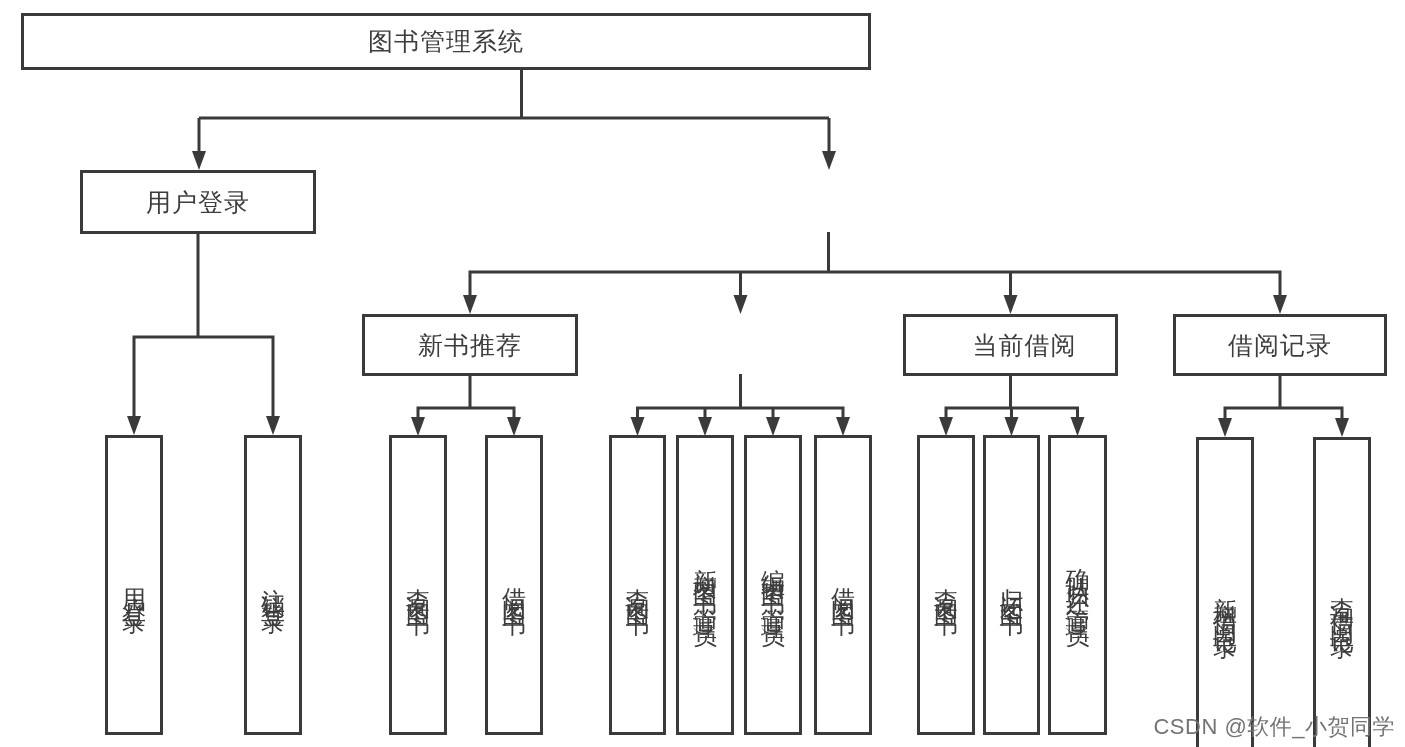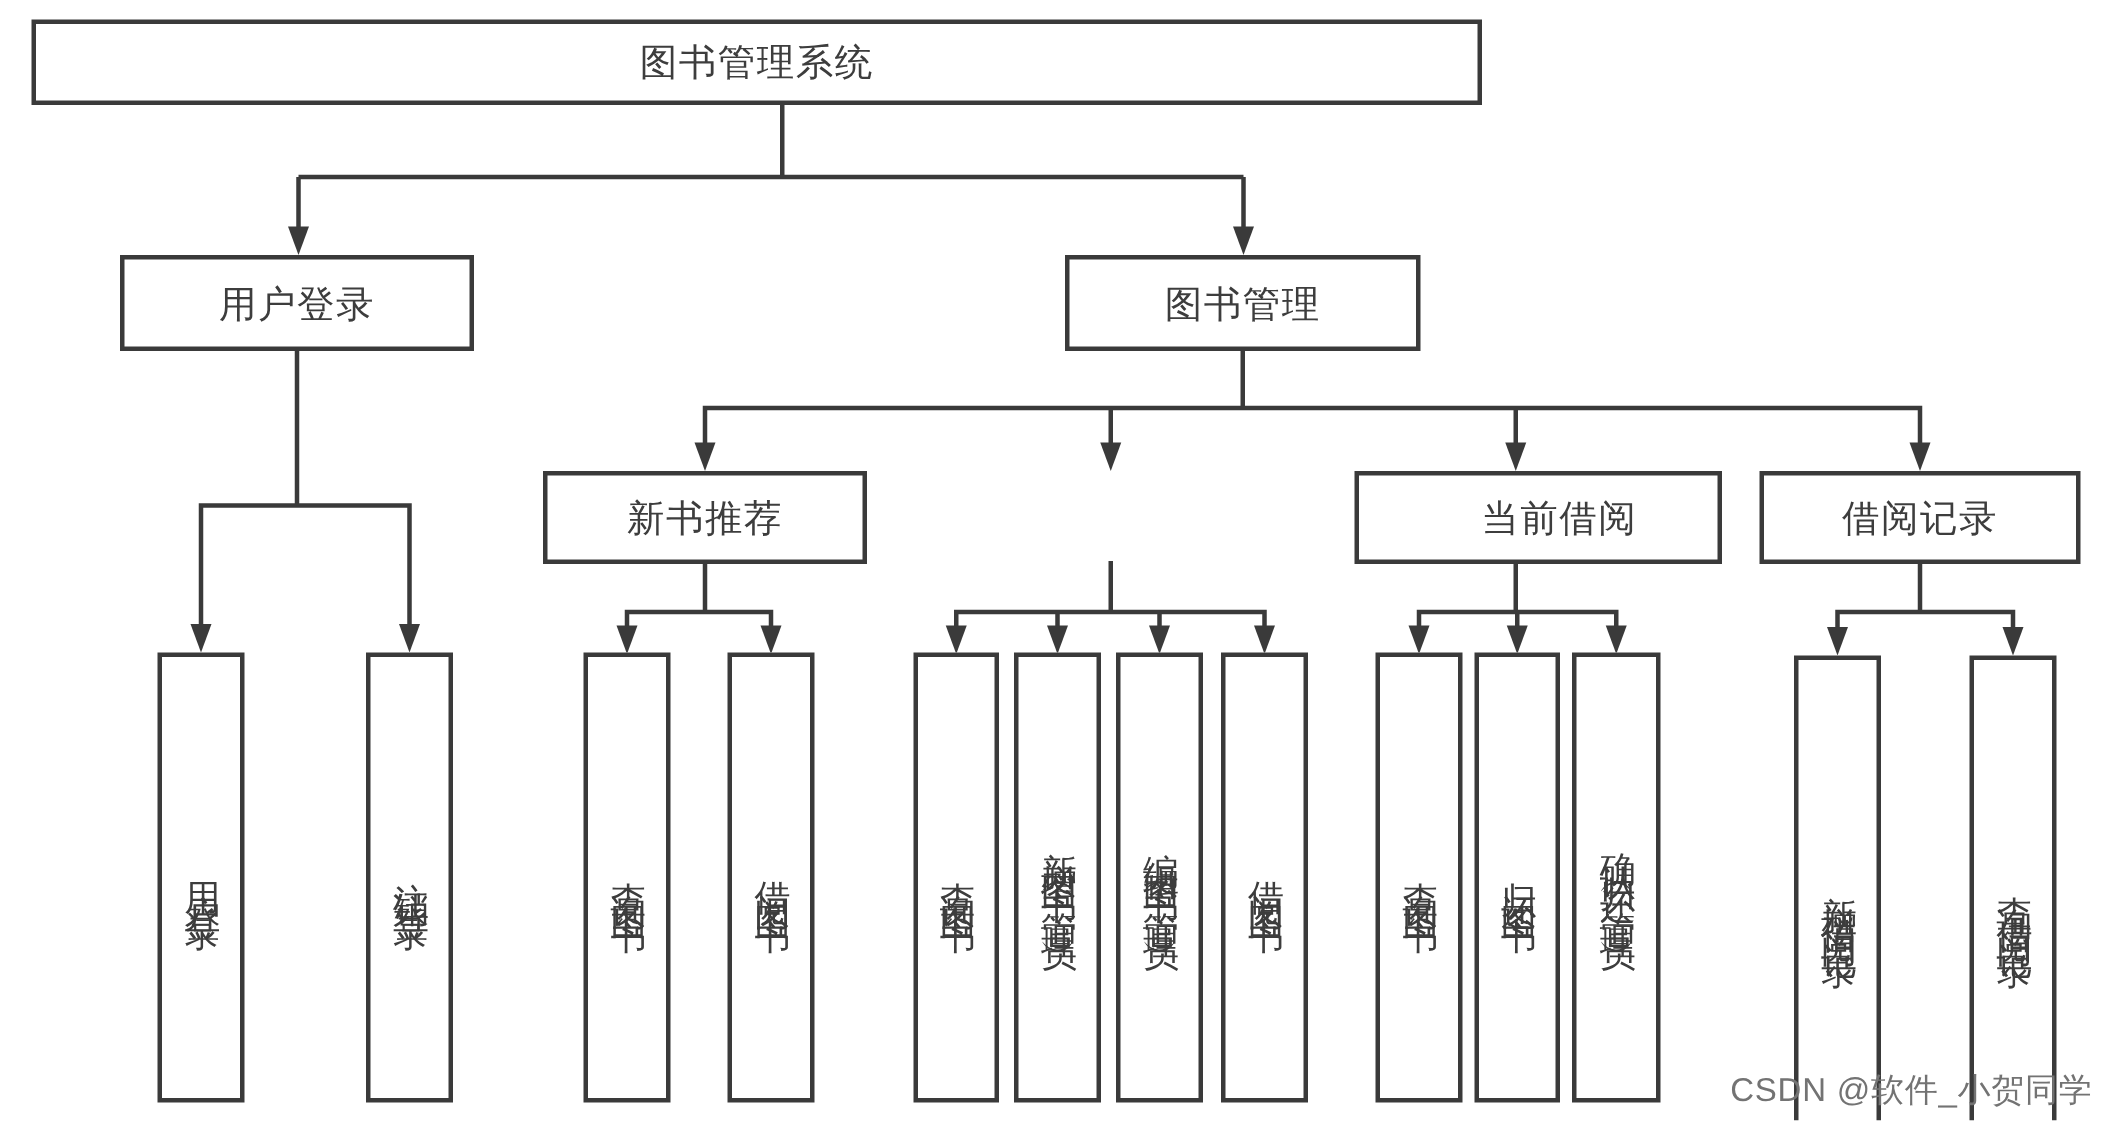--- a/index.html
+++ b/index.html
@@ -9,26 +9,26 @@
   }
   #connectors{position:absolute;left:0;top:0;width:1405px;height:747px;}
   .box{
     position:absolute;box-sizing:border-box;border:3px solid #3a3a3a;background:#ffffff;
     display:flex;align-items:center;justify-content:center;color:#3d3d3d;
   }
   .hbox{font-size:25px;letter-spacing:1px;white-space:nowrap;}
   .vbox{writing-mode:vertical-rl;text-orientation:mixed;font-size:24px;letter-spacing:8px;line-height:1;}
   .vbox span{display:block;}
   
-  #root        {left:21px;  top:13px;  width:967px;height:57px;}
+  #root        {left:21px;  top:13px;  width:850px;height:57px;}
   #user-login  {left:80px;  top:170px; width:236px; height:64px;}
   #book-mgmt   {left:710px; top:170px; width:237px; height:64px;}
   #nbr         {left:362px; top:314px; width:216px; height:62px;}
   #bb          {left:633px; top:314px; width:215px; height:62px;}
-  #cb          {left:903px; top:314px; width:245px; height:62px;padding-left:28px;}
+  #cb          {left:903px; top:314px; width:215px; height:62px;padding-left:28px;}
   #br          {left:1173px;top:314px; width:214px; height:62px;}
   
   .leaf{top:435px;width:58px;height:300px;}
   #leaf-a1{left:105px;}
   #leaf-a2{left:244px;}
   #leaf-b1{left:389px;}
   #leaf-b2{left:485px;}
   #leaf-c1{left:609px;width:57px;}
   #leaf-c2{left:676px;}
   #leaf-c3{left:744px;}
@@ -84,23 +84,20 @@
     <polygon points="1335,418 1349,418 1342,437" fill="#3a3a3a" stroke="none"></polygon>
   </svg>
 
   <div id="root" class="box hbox">
     <span>图书管理系统</span>
   </div>
 
   <div id="user-login" class="box hbox">
     <span>用户登录</span>
   </div>
-  <div id="book-mgmt" class="box hbox">
-    <span>图书管理</span>
-  </div>
 
   <div id="nbr" class="box hbox">
     <span>新书推荐</span>
   </div>
   <div id="cb" class="box hbox">
     <span>当前借阅</span>
   </div>
   <div id="br" class="box hbox">
     <span>借阅记录</span>
   </div>

